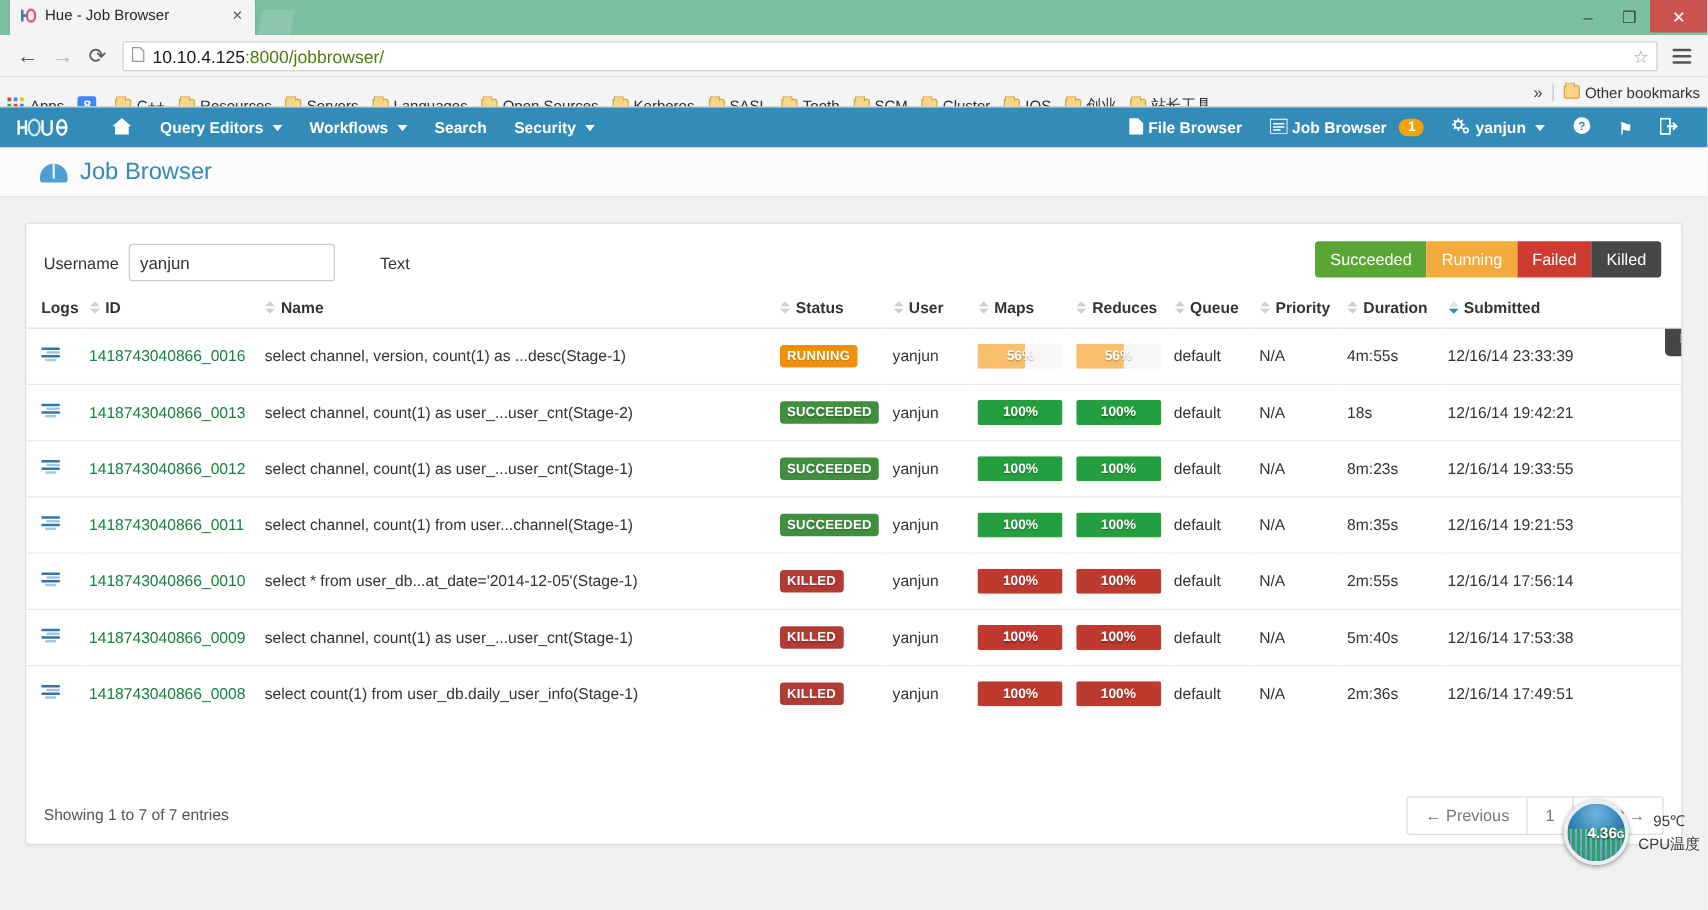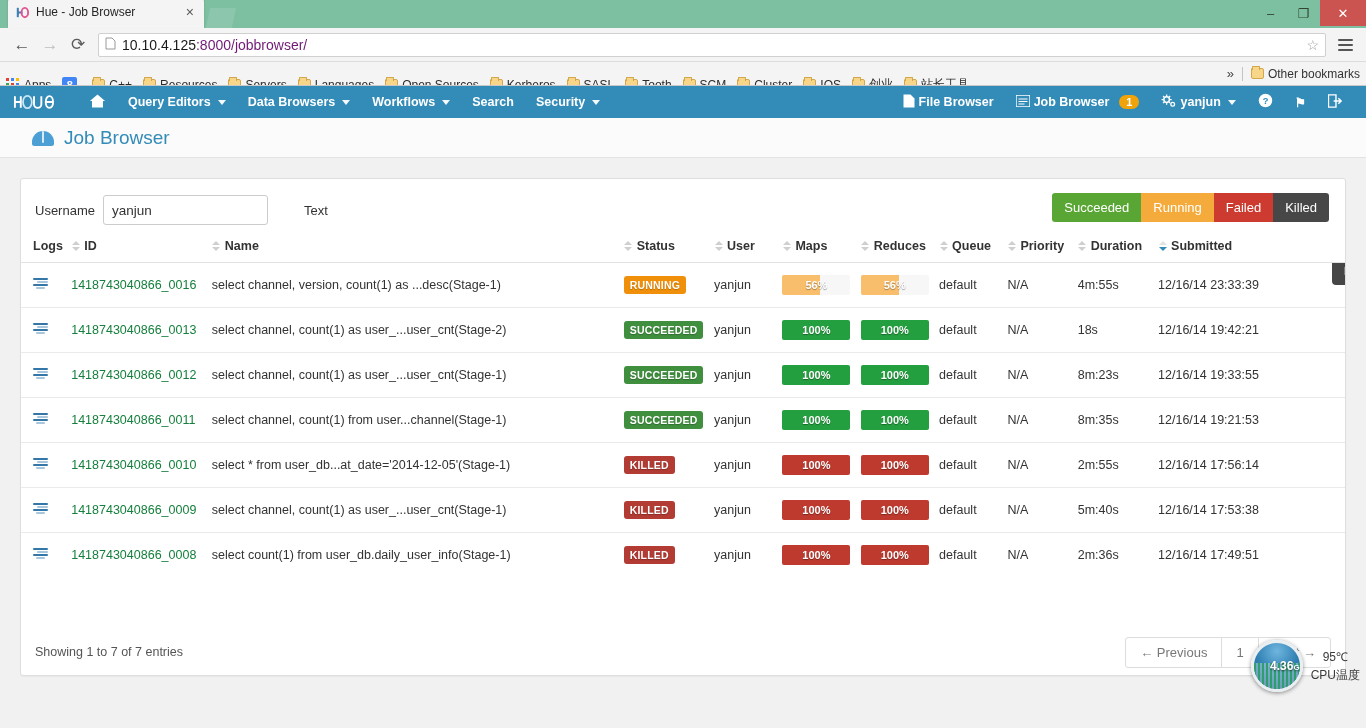--- a/index.html
+++ b/index.html
@@ -73,21 +73,21 @@
   }
   .navbtn.disabled { color: #bdbdbd; }
   .omnibox {
     flex: 1; height: 24px; margin: 0 6px;
     background: #fff; border: 1px solid #d0d0d0; border-radius: 2px;
     display: flex; align-items: center; padding: 0 6px;
     font-size: 14px; color: #222;
   }
   .omnibox .pageicon { margin-right: 6px; color: #888; font-size: 13px; }
   .omnibox .urlhost { color: #1a1a1a; }
-  .omnibox .urlrest { color: #701a75; }
+  .omnibox .urlrest { color: #4d7c0f; }
   .omnibox .star { margin-left: auto; color: #9a9a9a; font-size: 14px; }
   .menubtn { width: 26px; display:flex; align-items:center; justify-content:center;}
   .hamburger { width: 15px; }
   .hamburger span { display:block; height:2px; background:#555; margin:3px 0; border-radius:1px;}
 
   
   .bookmarks {
     height: 24px; background: #f4f4f4;
     display: flex; align-items: center;
     padding: 0 6px; font-size: 12px; color: #333;
@@ -437,24 +437,20 @@
   </span>
   <a class="nitem">
     <span>
       <svg width="17" height="16" viewBox="0 0 18 16">
           <path d="M9 1 L17 8 h-2.2 v7 H3.2 V8 H1 z" fill="#fff"></path>
         </svg>
     </span>
   </a>
   <a class="nitem">
     <span>Query Editors</span>
-    <i class="caret"></i>
-  </a>
-  <a class="nitem">
-    <span>Data Browsers</span>
     <i class="caret"></i>
   </a>
   <a class="nitem">
     <span>Workflows</span>
     <i class="caret"></i>
   </a>
   <a class="nitem">
     <span>Search</span>
   </a>
   <a class="nitem">

